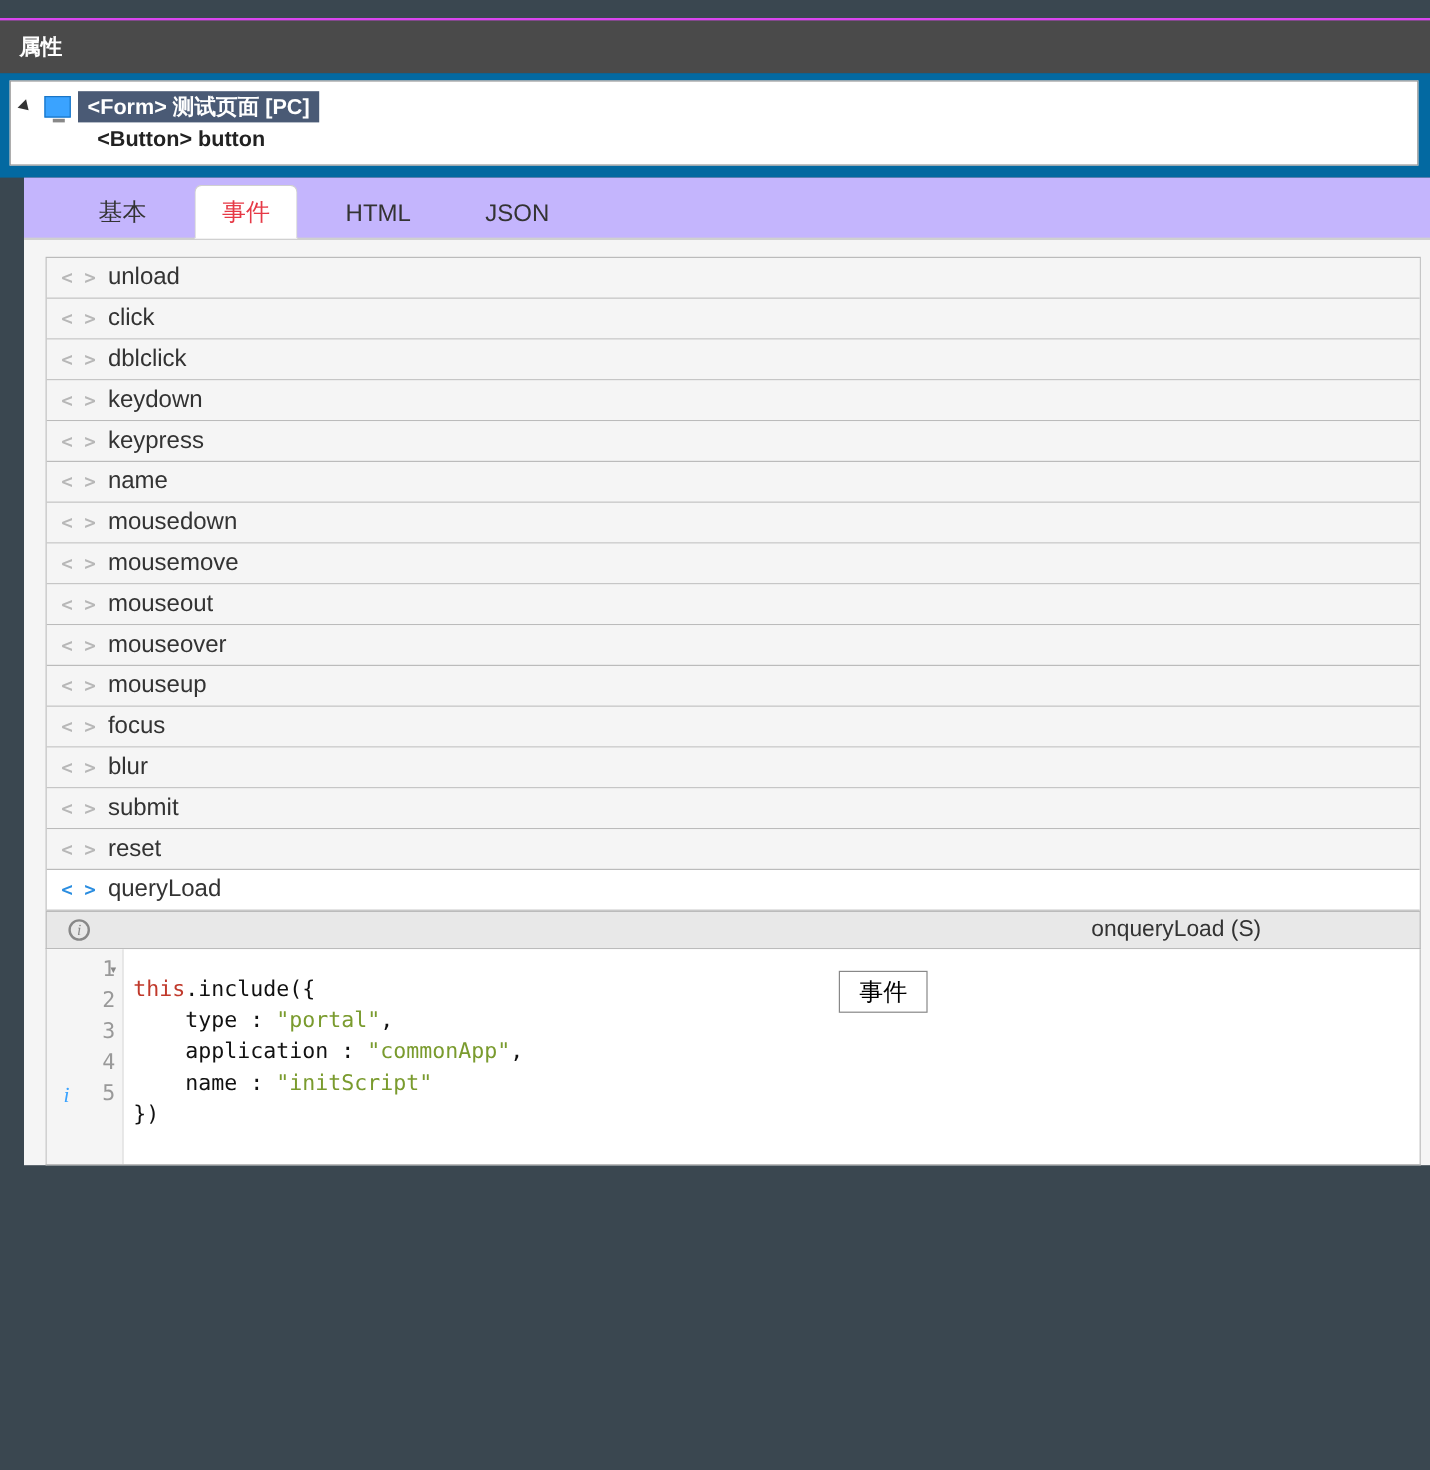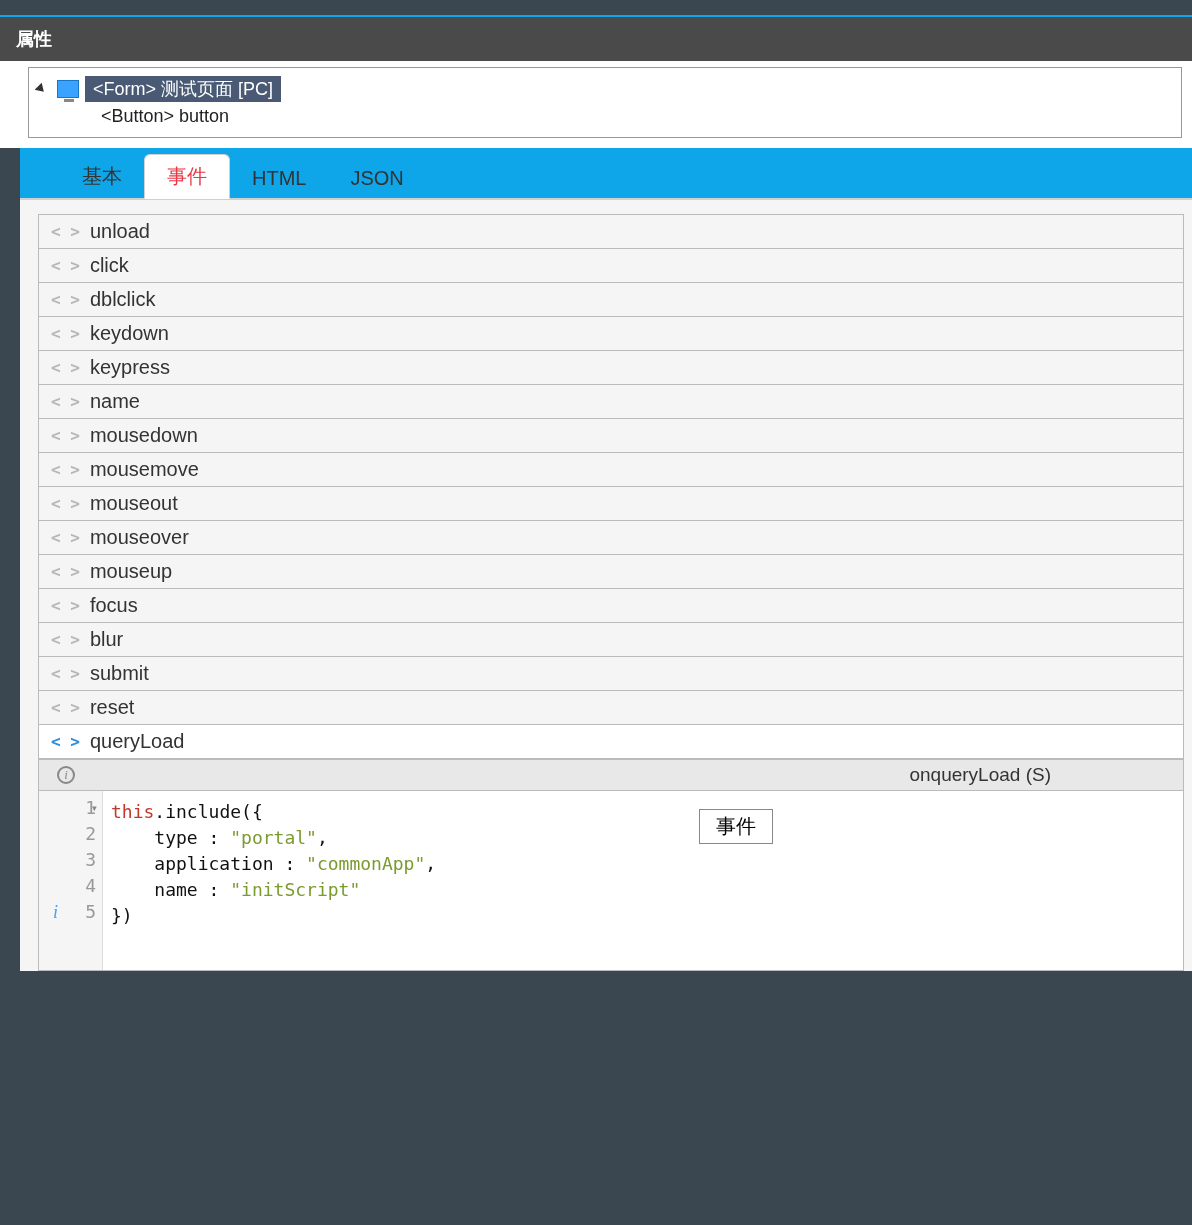--- a/index.html
+++ b/index.html
@@ -20,25 +20,26 @@
     }
     .panel {
       margin: 0;
     }
     .panel-title-bar {
       background: #4a4a4a;
       color: #fff;
       padding: 10px 16px;
       font-size: 18px;
       font-weight: bold;
-      border-top: 2px solid #0ea5e9;
+      border-top: 2px solid #d946ef;
     }
     .panel-body {
-      background: #ffffff;
-      padding: 6px 10px 10px 28px;
+      background: #0369a1;
+      padding: 6px 10px 10px 8px;
+      font-weight: bold;
     }
     .tree-box {
       background: #fff;
       border: 1px solid #999;
       padding: 6px 8px 8px 8px;
       font-size: 18px;
       color: #222;
     }
     .tree-row { display: flex; align-items: center; gap: 6px; padding: 2px 0; }
     .tree-indent-1 { padding-left: 0; }
@@ -64,24 +65,24 @@
       bottom: -5px; left: 6px;
       width: 10px; height: 3px;
       background: #888;
     }
     .tree-label-sel {
       background: #4a5a75;
       color: #fff;
       padding: 1px 8px;
     }
     .tabs-row {
-      background: #0ea5e9;
+      background: #c4b5fd;
       display: flex;
       align-items: flex-end;
-      gap: 0;
+      gap: 18px;
       padding: 6px 20px 0 40px;
       border-bottom: 2px solid #d0d0d0;
       margin-left: 20px;
       font-size: 20px;
     }
     .tab {
       padding: 8px 22px 8px 22px;
       cursor: pointer;
       color: #333;
     }
@@ -169,21 +170,21 @@
     }
     .gutter-row { height: 26px; line-height: 26px; position: relative; }
     .fold-arrow { color: #888; font-size: 12px; position: absolute; right: -2px; }
     .gutter-info-i {
       font-style: italic;
       font-family: Georgia, serif;
       color: #3aa3ff;
       position: absolute;
       left: 8px;
     }
-    .code-lines { padding: 8px 8px; line-height: 26px; }
+    .code-lines { padding: 21px 8px; line-height: 26px; }
     .tk-this { color: #c0392b; }
     .tk-prop { color: #111; }
     .tk-str { color: #7a9b2e; }
     .tk-punc { color: #111; }
     .floating-box {
       position: absolute;
       top: 18px;
       left: 660px;
       background: #fff;
       border: 1px solid #888;

